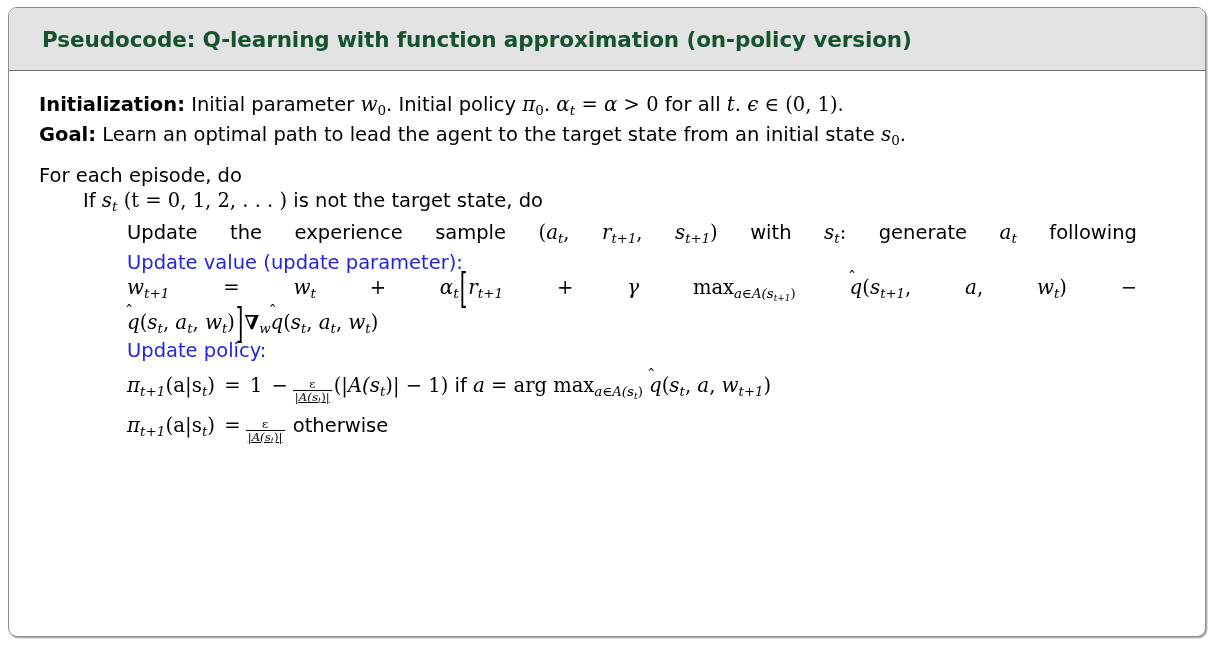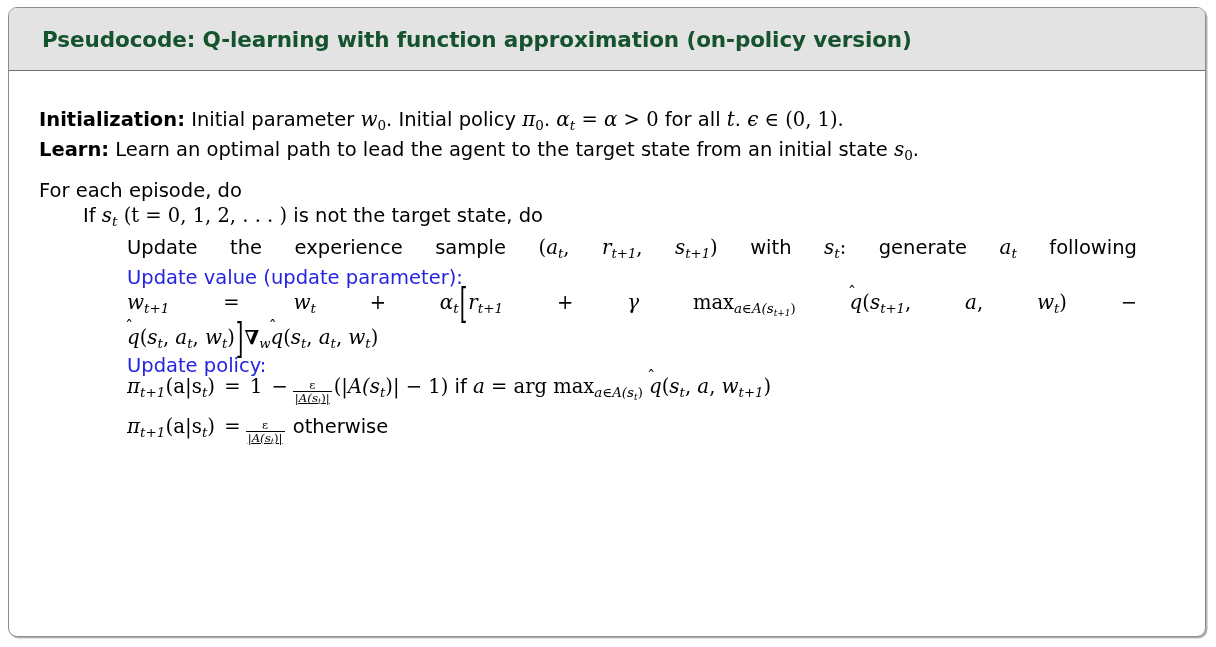--- a/index.html
+++ b/index.html
@@ -42,21 +42,21 @@
   .box-header-title {
     font-size: 21.5px;
     font-weight: bold;
     letter-spacing: -0.1px;
     color: #14532d;
     white-space: nowrap;
   }
 
   .box-body {
     box-sizing: border-box;
-    padding: 39px 22px 0 30px;
+    padding: 24px 22px 0 30px;
     font-size: 19.5px;
     line-height: 1.0;
   }
 
   
   .lbl { font-weight: bold; }
 
   .mathvar {
     font-family: "DejaVu Serif", "Liberation Serif", serif;
     font-style: italic;
@@ -182,21 +182,21 @@
         <span class="mathup">&gt;</span>
         <span class="mathup">0</span>
         <span>for all</span>
         <span class="mathvar">t</span><span>.</span>
         <span class="mathvar">ϵ</span>
         <span class="mathup">∈</span>
         <span class="mathup">(0, 1).</span>
       </div>
 
       <div class="intro-line">
-        <span class="lbl">Learn:</span>
+        <span class="lbl">Goal:</span>
         <span>Learn an optimal path to lead the agent to the target state from an initial state</span>
         <span class="mathvar nowrap"><span>s</span><sub class="up">0</sub></span><span>.</span>
       </div>
 
     </div>
 
     <div class="step-l0">For each episode, do</div>
 
     <div class="step-l1">
       <span>If</span>
@@ -234,21 +234,21 @@
         <span class="nowrap"><span class="hatwrap mathvar"><span class="hatmark">̂</span><span>q</span></span><span class="mathup">(</span><span class="mathvar">s</span><sub>t+1</sub><span class="mathup">,</span> <span class="mathvar">a</span><span class="mathup">,</span> <span class="mathvar">w</span><sub>t</sub><span class="mathup">)</span></span>
         <span class="mathup">−</span>
       </div>
 
       <div style="margin-top:10px;">
         <span class="nowrap"><span class="hatwrap mathvar"><span class="hatmark">̂</span><span>q</span></span><span class="mathup">(</span><span class="mathvar">s</span><sub>t</sub><span class="mathup">,</span> <span class="mathvar">a</span><sub>t</sub><span class="mathup">,</span> <span class="mathvar">w</span><sub>t</sub><span class="mathup">)</span></span><span class="tall-bracket">]</span><span class="nowrap"><span class="mathup" style="font-weight:bold;">∇</span><sub>w</sub><span class="hatwrap mathvar"><span class="hatmark">̂</span><span>q</span></span><span class="mathup">(</span><span class="mathvar">s</span><sub>t</sub><span class="mathup">,</span> <span class="mathvar">a</span><sub>t</sub><span class="mathup">,</span> <span class="mathvar">w</span><sub>t</sub><span class="mathup">)</span></span>
       </div>
 
       <div class="blue" style="margin-top:6px;">Update policy:</div>
 
-      <div style="margin-top:2px;" class="nowrap">
+      <div style="margin-top:16px;" class="nowrap">
         <span class="mathvar nowrap"><span>π</span><sub>t+1</sub><span class="mathup">(a|s</span><sub>t</sub><span class="mathup">)</span></span>
         <span class="mathup opsp">=</span>
         <span class="mathup">1</span>
         <span class="mathup opsp">−</span><span class="frac"><span class="num">ε</span><span class="den"><span>|</span><span class="cal">A</span><span class="mathvar">(s</span><sub>t</sub><span>)|</span></span></span><span class="nowrap"><span class="mathup">(|</span><span class="cal">A</span><span class="mathvar">(s</span><sub>t</sub><span class="mathup">)|</span> <span class="mathup">−</span> <span class="mathup">1)</span></span>
         <span>if</span>
         <span class="mathvar">a</span>
         <span class="mathup">=</span>
         <span class="nowrap"><span class="mathup">arg max</span><sub class="up"><span class="mathvar">a</span><span>∈</span><span class="cal">A</span><span class="mathvar">(s</span><sub>t</sub><span>)</span></sub></span>
         <span class="nowrap"><span class="hatwrap mathvar"><span class="hatmark">̂</span><span>q</span></span><span class="mathup">(</span><span class="mathvar">s</span><sub>t</sub><span class="mathup">,</span> <span class="mathvar">a</span><span class="mathup">,</span> <span class="mathvar">w</span><sub>t+1</sub><span class="mathup">)</span></span>
       </div>

